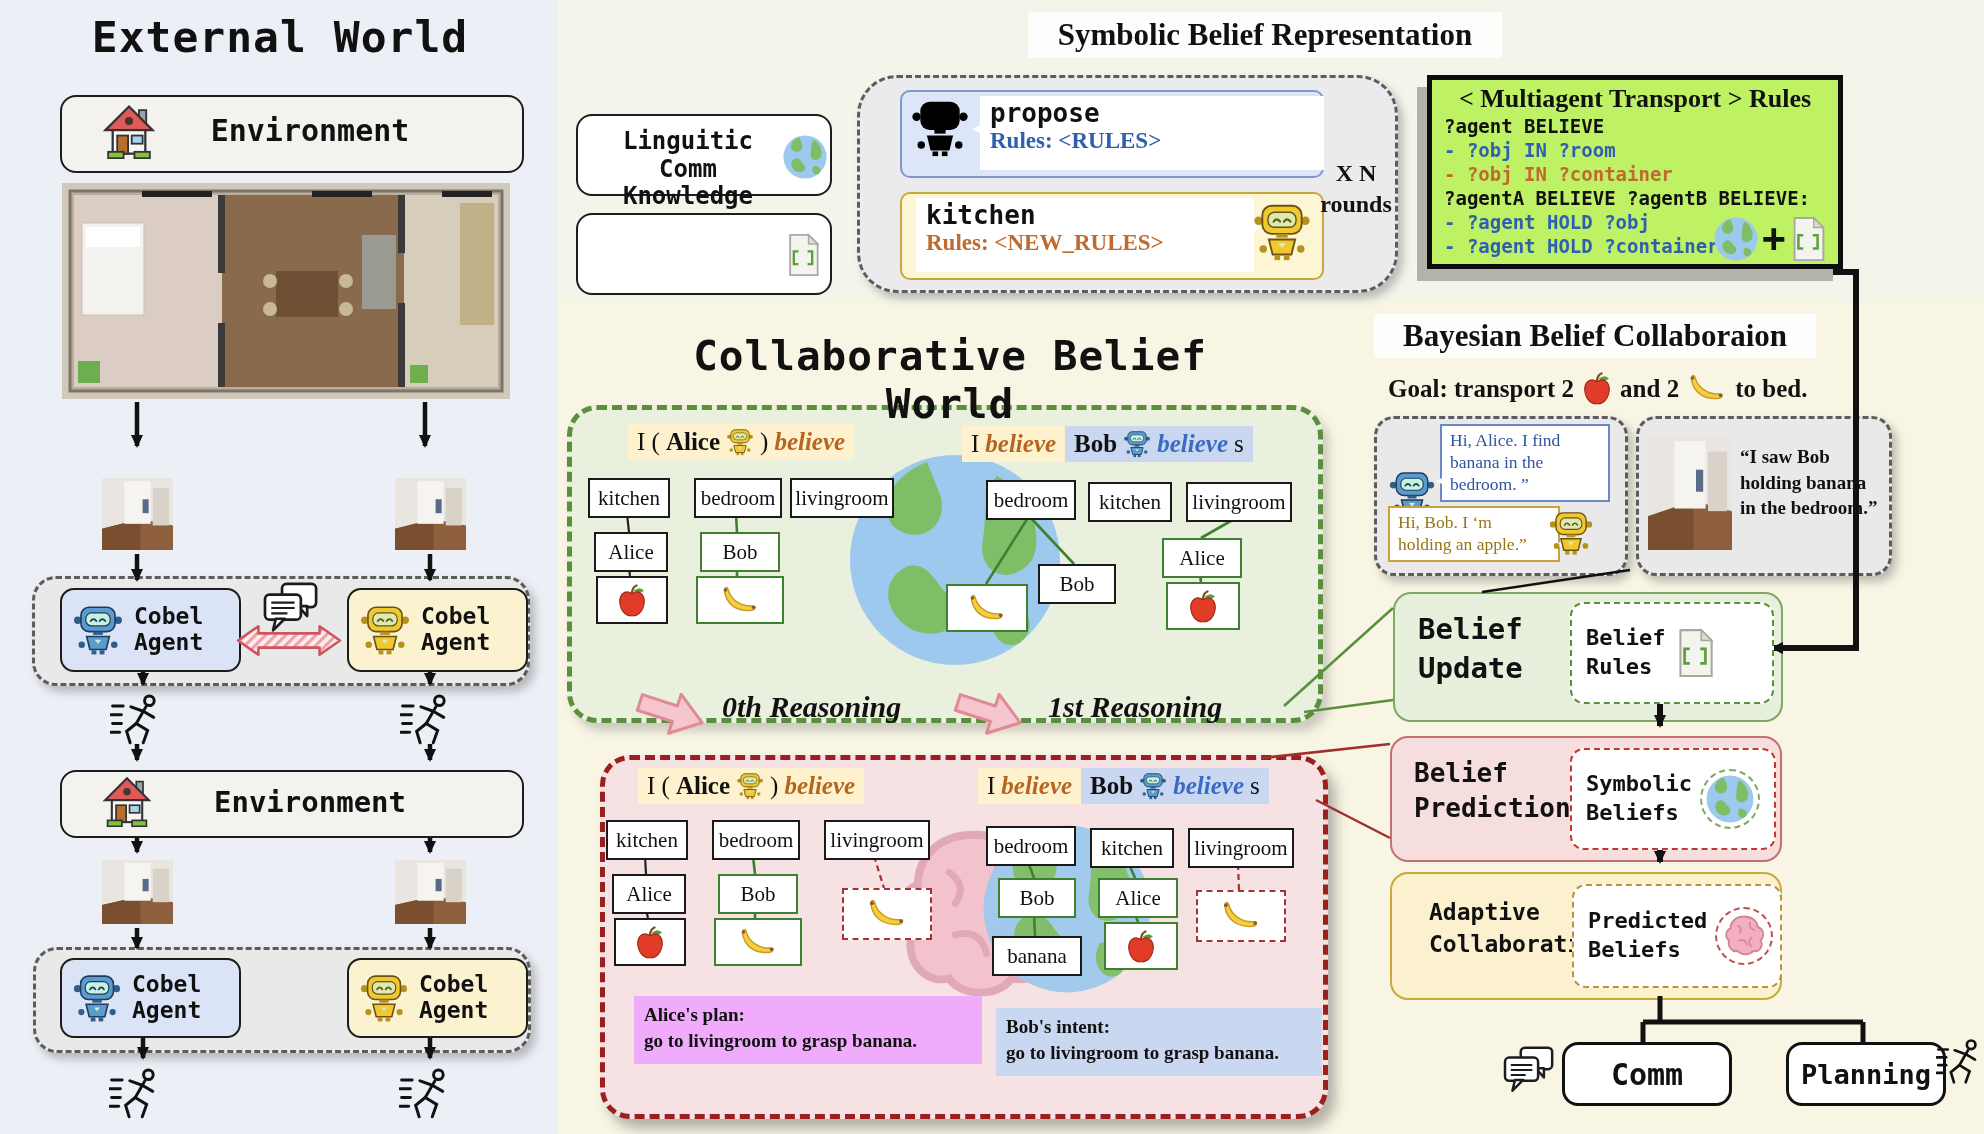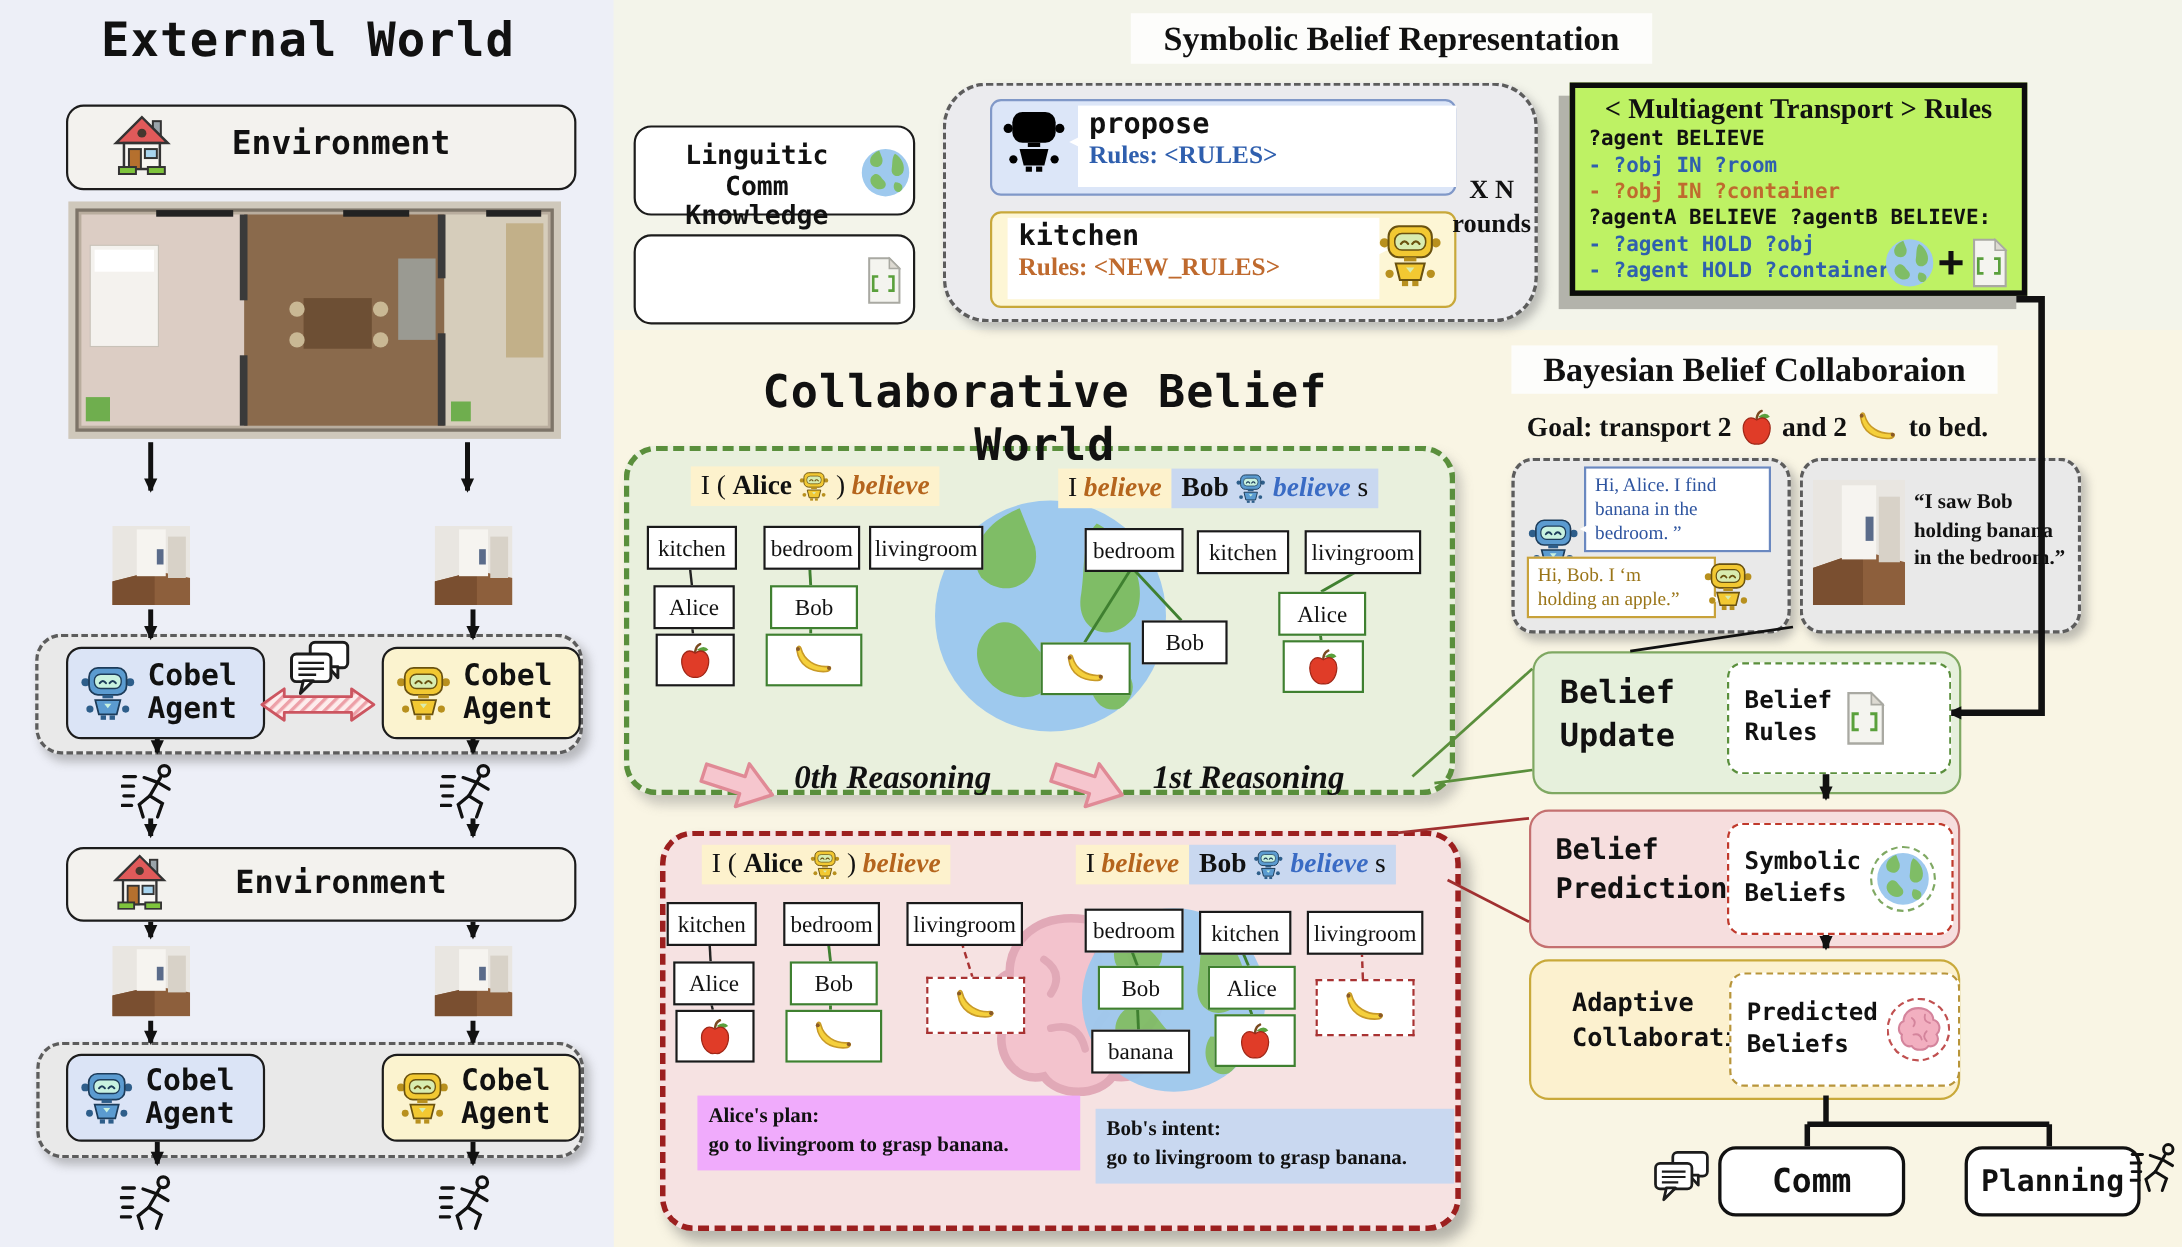--- a/index.html
+++ b/index.html
@@ -13,21 +13,21 @@
   .band-top{left:558px;top:0;width:1426px;height:300px;background:#f3f4ea;z-index:0;}
   .bigtitle{font-size:43px;letter-spacing:1px;text-align:center;z-index:4;}
   .whitebar{background:#fdfdfb;z-index:2;display:flex;align-items:center;justify-content:center;}
   .roundbox{border:2.5px solid #1c1c1c;border-radius:16px;background:#f3f2ee;z-index:2;}
   .dashbox{border:3px dashed #5c5c5c;border-radius:24px;background:#e9e9e9;z-index:2;
            box-shadow:5px 6px 9px rgba(120,120,120,.45);}
   .agentbox{border:2.5px solid #1c1c1c;border-radius:14px;z-index:4;display:flex;align-items:center;
             padding-left:10px;gap:10px;}
   .agent-blue{background:#dbe4f6;}
   .agent-yellow{background:#fbf3cf;}
-  .agentbox .lbl{font-size:27px;line-height:1.12;}
+  .agentbox .lbl{font-size:23px;line-height:1.12;}
   .greenbox{border:5px dashed #5a8f3c;border-radius:30px;background:#e9f0dd;z-index:2;
             box-shadow:6px 8px 10px rgba(120,120,120,.35);}
   .redbox{border:5px dashed #9c1f1f;border-radius:30px;background:#f6e2e2;z-index:2;
           box-shadow:8px 10px 12px rgba(100,100,100,.45);}
   .node{position:absolute;background:#fff;border:2px solid #1a1a1a;display:flex;align-items:center;
         justify-content:center;font-family:"Liberation Serif",serif;font-size:21px;z-index:4;}
   .node.gr{border:2.5px solid #3f8030;}
   .node.dr{border:2.5px dashed #a83232;}
   .hl-y{background:#fdf2cd;}
   .hl-b{background:#c9d8f0;}

